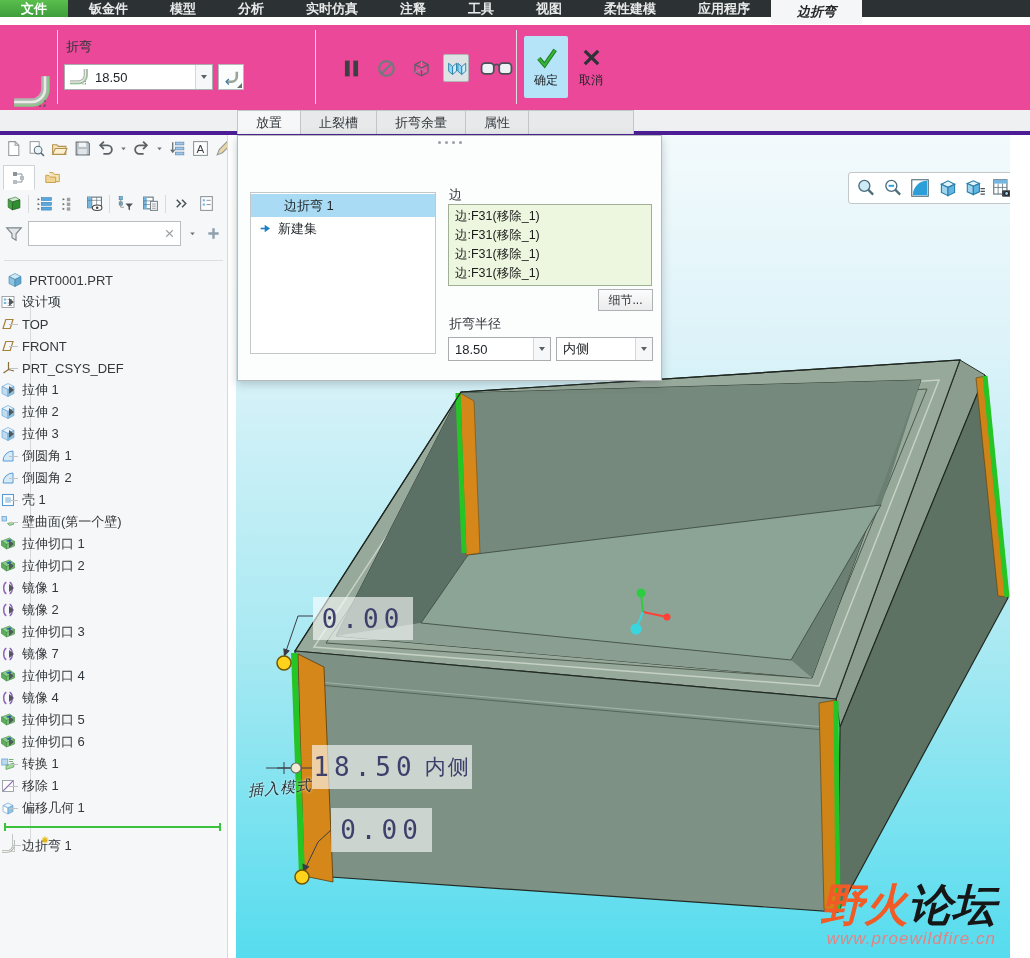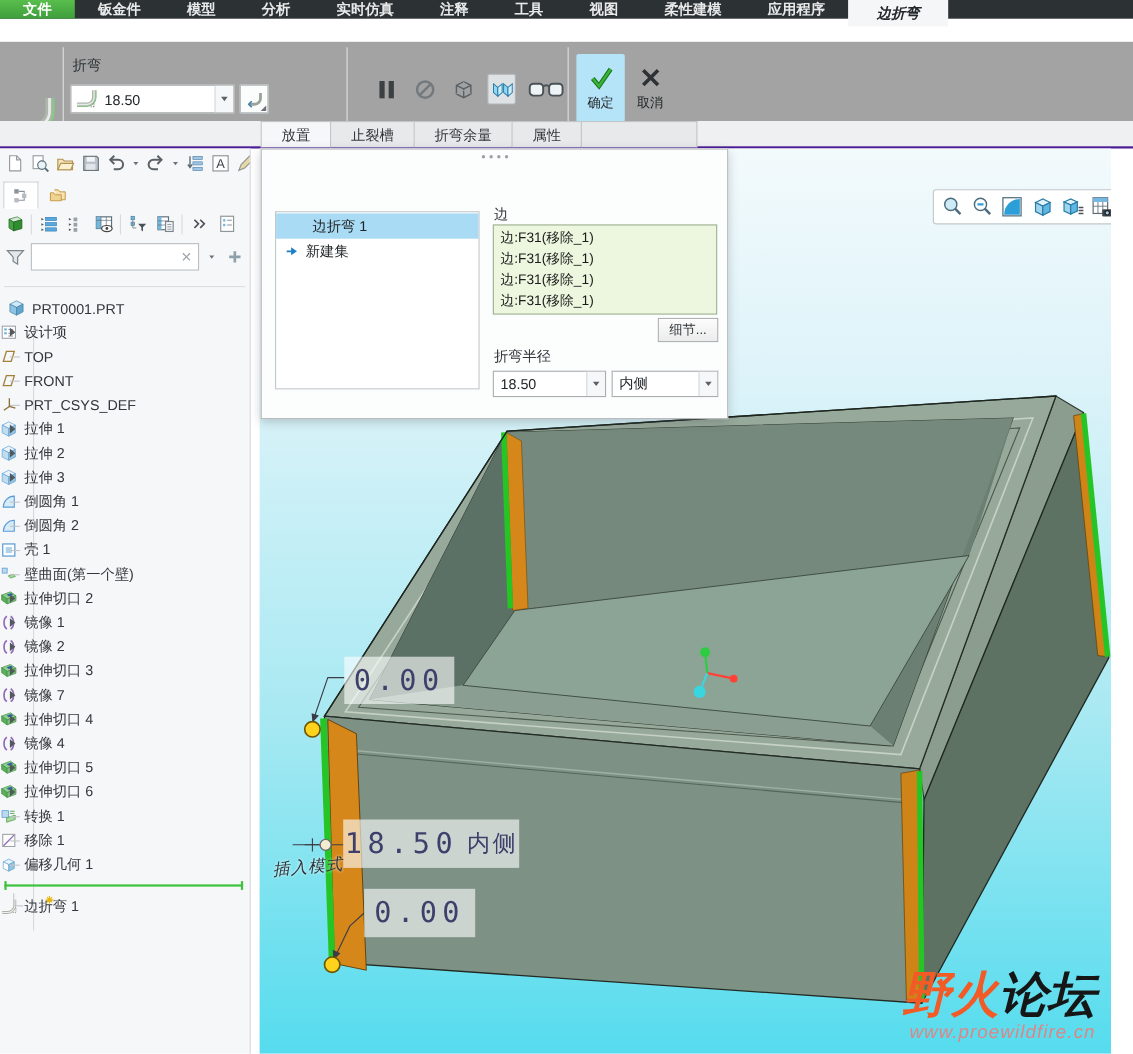--- a/index.html
+++ b/index.html
@@ -6,21 +6,21 @@
     font-family:"Liberation Sans","DejaVu Sans",sans-serif;background:#fff;position:relative}
   *{box-sizing:border-box}
 
   
   .menubar{position:absolute;top:0;left:0;right:0;height:17px;background:#2c3134;display:flex;align-items:stretch}
   .mtab{display:flex;align-items:center;padding:0 21px;color:#e8eaea;font-size:13px;font-weight:600;white-space:nowrap;cursor:default}
   .mtab.file{background:linear-gradient(#58be4c,#3f9e3c);color:#fff}
   .mtab.active{background:#f5f6f7;color:#24282b;font-style:italic;padding:12px 26px}
 
   
-  .ribbon{position:absolute;top:38px;left:0;right:0;height:85px;background:#a3a3a3}
+  .ribbon{position:absolute;top:25px;left:0;right:0;height:85px;background:#ec4899}
   .vsep{position:absolute;top:5px;height:74px;width:1px;background:#dcdfe1}
   .bigbend{position:absolute;left:8px;top:30px;width:44px;height:74px;display:flex;align-items:center;justify-content:center}
   .bigbend svg{width:40px;height:40px}
   .glabel{position:absolute;left:66px;top:13px;font-size:13px;color:#2f3438}
   .combo{background:#fff;border:1px solid #a9adb0;display:flex;align-items:center;font-size:13px;color:#212529}
   .combo .val{flex:1;padding-left:6px;white-space:nowrap}
   .combo .dd{width:17px;align-self:stretch;display:flex;align-items:center;justify-content:center;border-left:1px solid #d4d7d9;background:#f6f7f8}
   .combo .dd::before{content:"";border-top:4px solid #5a6065;border-left:3.5px solid transparent;border-right:3.5px solid transparent}
   .rcombo{position:absolute;left:64px;top:39px;width:149px;height:26px}
   .rcombo .cicon{width:22px;height:20px;margin-left:2px}
@@ -31,21 +31,21 @@
   .rtool{display:flex;align-items:center;justify-content:center;width:26px;height:28px}
   .rtool svg{width:21px;height:21px}
   .rtool.pressed{background:#dfe2e4;border:1px solid #b0b5b8;border-radius:2px}
   .rtool.wide{width:36px}.rtool.wide svg{width:33px;height:19px}
   .okbtn,.cancelbtn{position:absolute;top:11px;width:44px;height:62px;display:flex;flex-direction:column;align-items:center;justify-content:center;gap:3px;font-size:12px;color:#1e2225}
   .okbtn{left:524px;background:#b5e3f8;border-radius:2px}
   .cancelbtn{left:571px;width:40px}
   .okbtn svg,.cancelbtn svg{width:23px;height:23px}
 
   
-  .hstrip{position:absolute;top:110px;left:0;right:0;height:25px;background:#eef0f1;border-bottom:2px solid #4c1d95}
+  .hstrip{position:absolute;top:110px;left:0;right:0;height:25px;background:#eef0f1;border-bottom:4px solid #4c1d95}
   .dtabs{position:absolute;left:237px;top:0;height:24px;display:flex}
   .dtab{padding:0 18px;display:flex;align-items:center;font-size:13px;color:#33383c;background:#e7e9ea;border:1px solid #c2c6c8;border-bottom:none;border-right:none;white-space:nowrap}
   .dtab.active{background:#f6f7f8}
   .dtabs::after{content:"";width:104px;background:#e7e9ea;border:1px solid #c2c6c8;border-bottom:none}
 
   
   .leftpanel{position:absolute;top:135px;left:0;width:228px;bottom:0;background:#f6f7f8;border-right:1px solid #d6d9db}
   .qbar{height:27px;display:flex;align-items:center;gap:3px;padding:0 3px;overflow:hidden}
   .qi{width:20px;height:20px;display:flex;align-items:center;justify-content:center;flex:none}
   .qi svg{width:17px;height:17px}
@@ -844,20 +844,27 @@
         </div>
 
         <div class="trow">
           <span class="marker dash"></span>
           <svg class="ticon">
             <use href="#i-wall"></use>
           </svg>
           <span>壁曲面(第一个壁)</span>
         </div>
 
+        <div class="trow">
+          <span class="marker arrow"></span>
+          <svg class="ticon">
+            <use href="#i-cut"></use>
+          </svg>
+          <span>拉伸切口 1</span>
+        </div>
 
         <div class="trow">
           <span class="marker arrow"></span>
           <svg class="ticon">
             <use href="#i-cut"></use>
           </svg>
           <span>拉伸切口 2</span>
         </div>
 
         <div class="trow">

